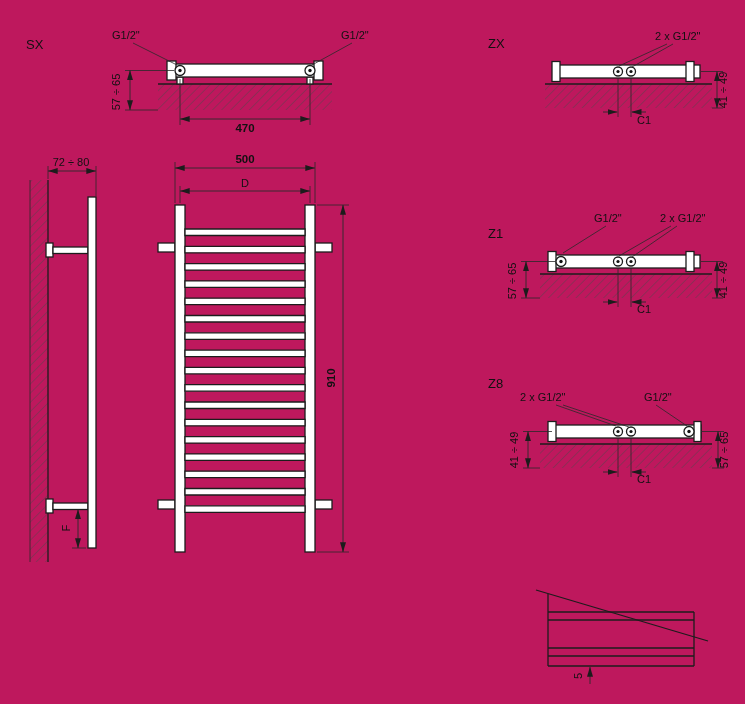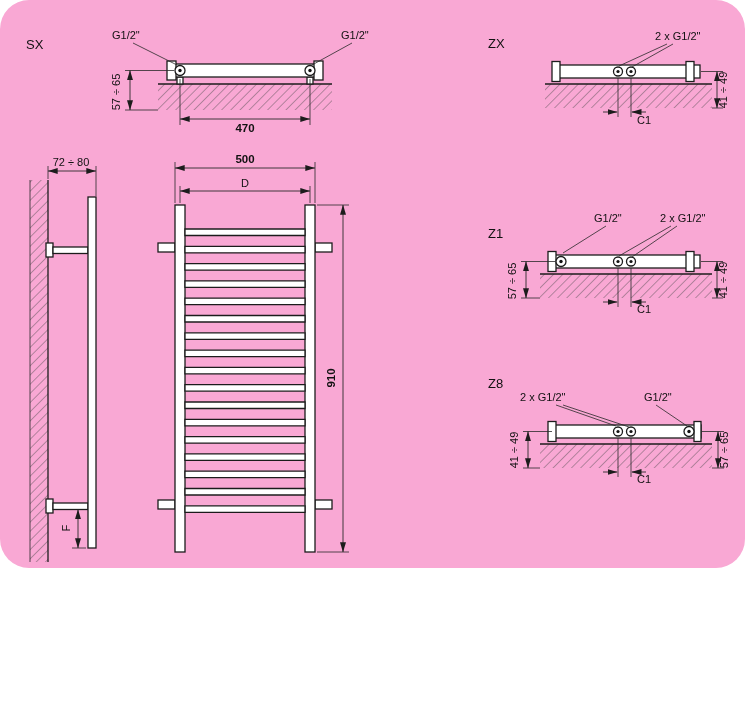--- a/index.html
+++ b/index.html
@@ -1,23 +1,22 @@
 <!DOCTYPE html>
 <html><head>
 <meta charset="utf-8">
 <style>
   html, body { margin: 0; padding: 0; background: #ffffff; }
   .stage {
     position: relative;
     width: 745px;
-    height: 568px;
-    background: #f9a8d4;
+    height: 704px;
+    background: #be185d;
     font-family: "Liberation Sans", sans-serif;
     overflow: hidden;
-    border-radius: 29px;
   }
   svg { display: block; }
   .outline { fill: #ffffff; stroke: #1c1c1c; stroke-width: 1.3; }
   .solid   { fill: none;    stroke: #1c1c1c; stroke-width: 1.3; }
   .thin    { fill: none;    stroke: #2a2a2a; stroke-width: 0.8; }
   .dimline { fill: none;    stroke: #2a2a2a; stroke-width: 0.9; }
   .hatchfill { fill: url(#hatch); stroke: none; }
   text { fill: #111111; font-family: "Liberation Sans", sans-serif; font-size: 11px; }
   .bold { font-weight: bold; font-size: 11.5px; }
   .viewlabel { font-size: 13px; }

